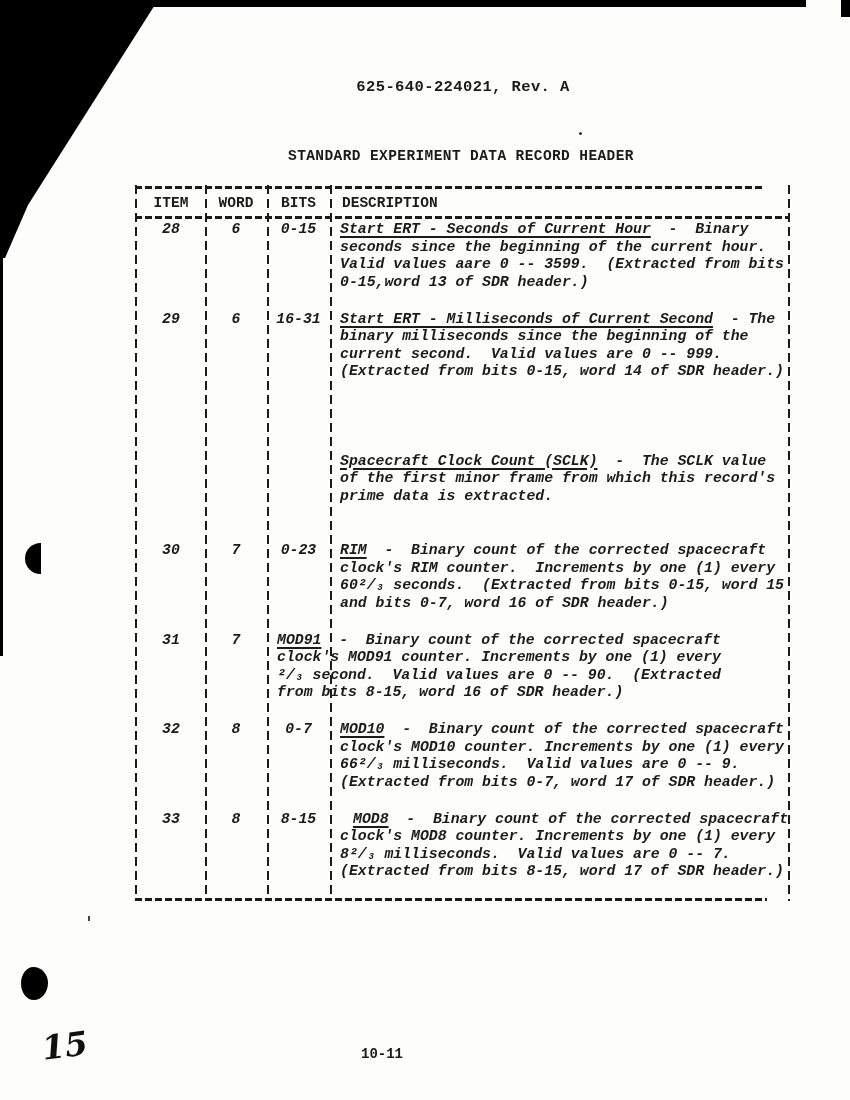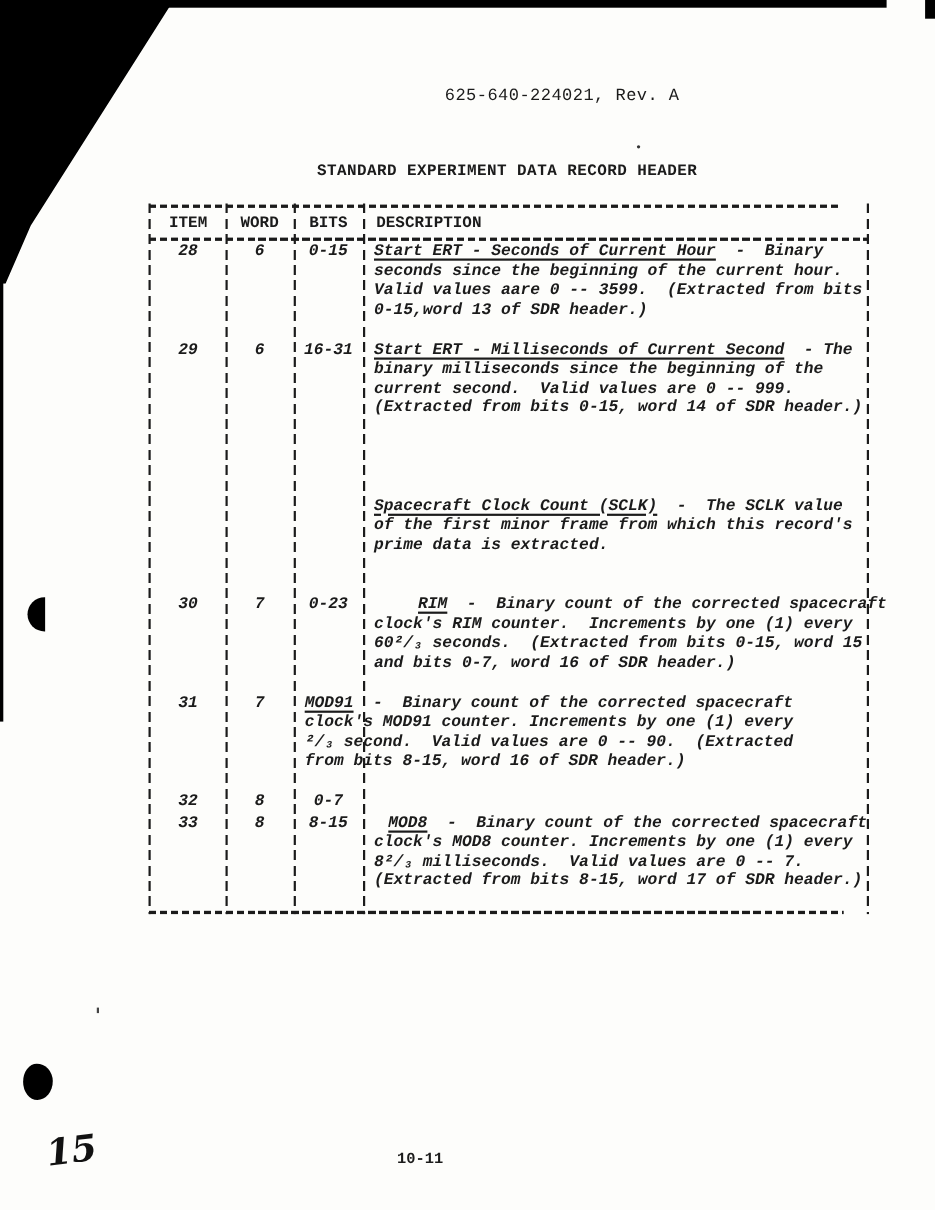--- a/index.html
+++ b/index.html
@@ -15,21 +15,21 @@
        clip-path:polygon(0 0,158px 0,28px 205px,5px 258px,0 258px);}
   .edge-line{position:absolute;left:0;top:250px;width:3px;height:406px;background:#000;}
   .half-disc{position:absolute;left:25px;top:543px;width:16px;height:31px;background:#000;
        border-radius:16px 0 0 16px;}
   .blob{position:absolute;left:21px;top:967px;width:27px;height:33px;background:#000;
        border-radius:46% 54% 52% 48% / 50% 48% 52% 50%;}
   .speck1{position:absolute;left:579px;top:132px;width:3px;height:3px;background:#333;border-radius:50%;}
   .speck2{position:absolute;left:88px;top:916px;width:2px;height:5px;background:#444;}
   
   .docnum{position:absolute;top:78px;left:463px;transform:translateX(-50%);
-          font-size:15.5px;font-weight:normal;letter-spacing:.4px;white-space:nowrap;margin-left:48px;}
+          font-size:15.5px;font-weight:bold;letter-spacing:.4px;white-space:nowrap;}
   .title{position:absolute;top:148px;left:461px;transform:translateX(-50%);
          font-size:14.5px;font-weight:bold;letter-spacing:.4px;white-space:nowrap;}
   .pageno{position:absolute;top:1046px;left:382px;transform:translateX(-50%);
           font-size:14px;font-weight:bold;}
   .hand{position:absolute;left:42px;top:1026px;
         font-family:"DejaVu Serif",serif;font-style:italic;font-weight:bold;
         font-size:33px;transform:rotate(-7deg);color:#111;}
   
   .tbl{position:absolute;left:135px;top:186px;width:656px;
        font-size:14.8px;font-weight:bold;}
@@ -110,41 +110,47 @@
 of the first minor frame from which this record's
 prime data is extracted.
 
 
 </div></div>
         </div>
         <div class="row">
           <div class="cell num">30</div>
           <div class="cell num">7</div>
           <div class="cell num">0-23</div>
-          <div class="cell desc"><div class="" style="display: inline;"></div><div class="u" style="display: inline; margin-left: 40px;">RIM</div><div class="" style="display: inline;">  -  Binary count of the corrected spacecraft
+          <div class="cell desc"><div class="" style="display: inline;"></div><div class="u" style="display: inline;">RIM</div><div class="" style="display: inline;">  -  Binary count of the corrected spacecraft
 clock's RIM counter.  Increments by one (1) every
 60²/₃ seconds.  (Extracted from bits 0-15, word 15
 and bits 0-7, word 16 of SDR header.)
 
 </div></div>
         </div>
         <div class="row">
           <div class="cell num">31</div>
           <div class="cell num">7</div>
           <div class="cell desc"><div class="" style="display: inline;"></div><div class="u" style="display: inline;">MOD91</div><div class="" style="display: inline;">  -  Binary count of the corrected spacecraft
 clock's MOD91 counter. Increments by one (1) every
 ²/₃ second.  Valid values are 0 -- 90.  (Extracted
 from bits 8-15, word 16 of SDR header.)
 
 </div></div>
         </div>
         <div class="row">
           <div class="cell num">32</div>
           <div class="cell num">8</div>
           <div class="cell num">0-7</div>
+          <div class="cell desc"><div class="" style="display: inline;"></div><div class="u" style="display: inline;">MOD10</div><div class="" style="display: inline;">  -  Binary count of the corrected spacecraft
+clock's MOD10 counter. Increments by one (1) every
+66²/₃ milliseconds.  Valid values are 0 -- 9.
+(Extracted from bits 0-7, word 17 of SDR header.)
+
+</div></div>
         </div>
         <div class="row">
           <div class="cell num">33</div>
           <div class="cell num">8</div>
           <div class="cell num">8-15</div>
           <div class="cell desc"><div class="" style="display: inline;"></div><div class="u" style="display: inline; padding-left: 13px;">MOD8</div><div class="" style="display: inline;">  -  Binary count of the corrected spacecraft
 clock's MOD8 counter. Increments by one (1) every
 8²/₃ milliseconds.  Valid values are 0 -- 7.
 (Extracted from bits 8-15, word 17 of SDR header.)
 

